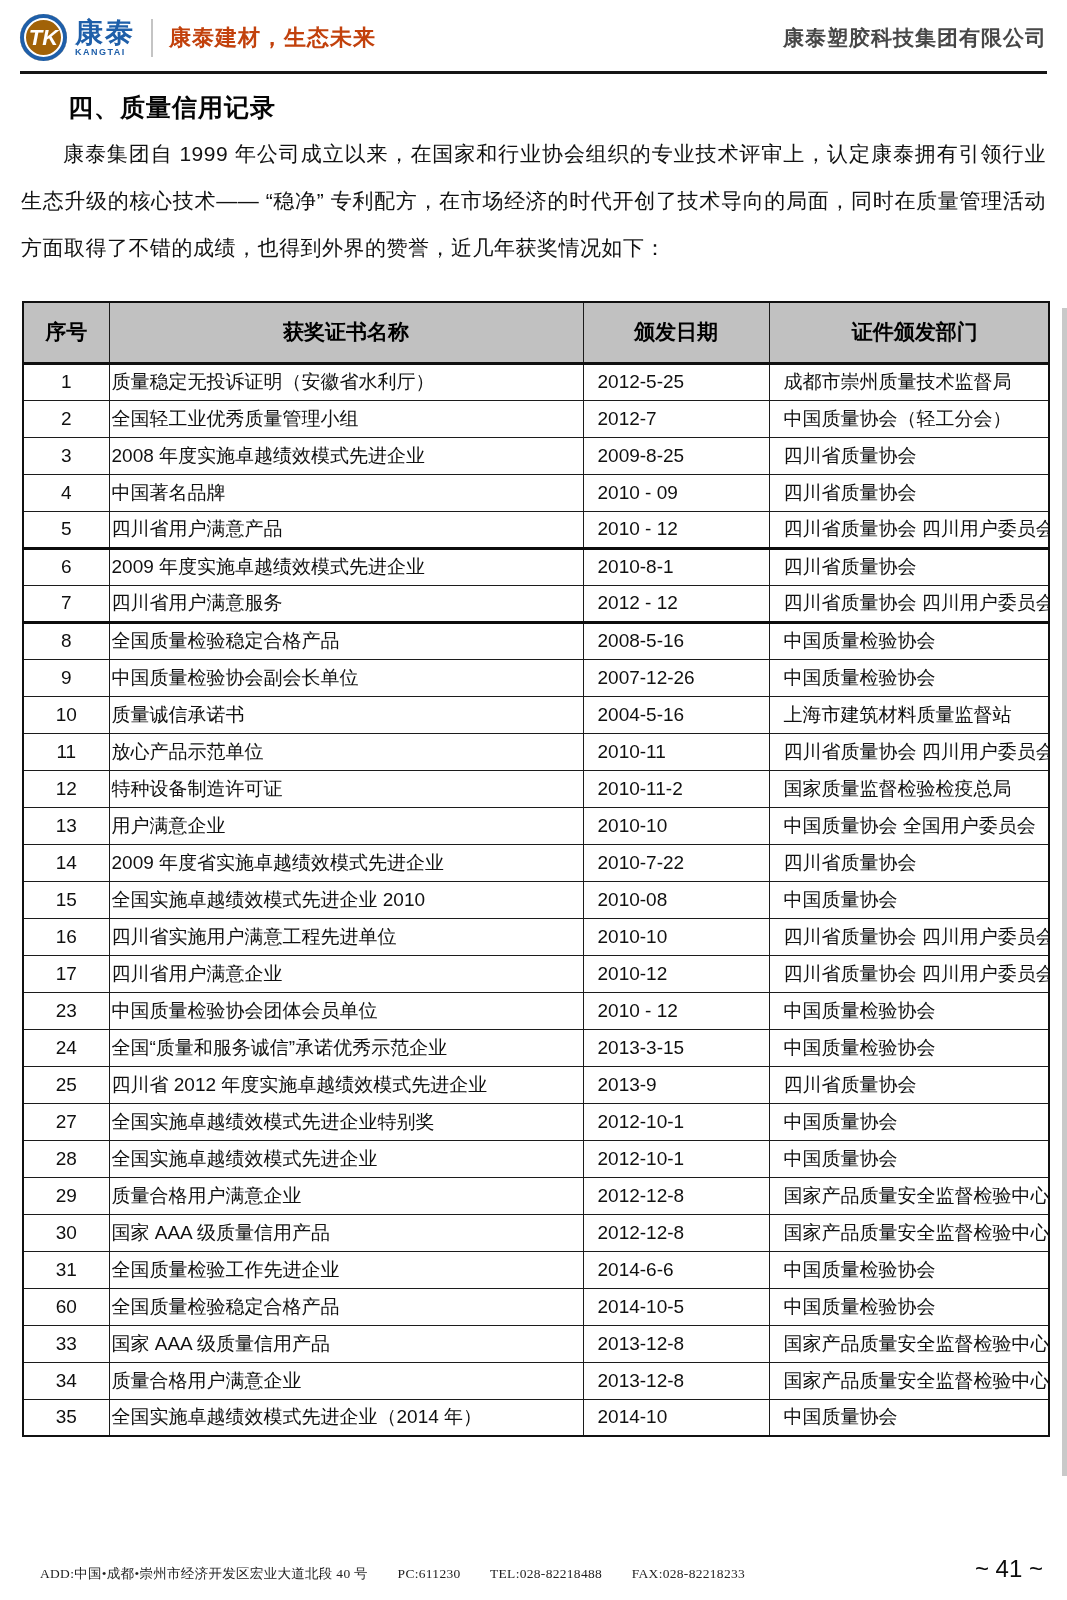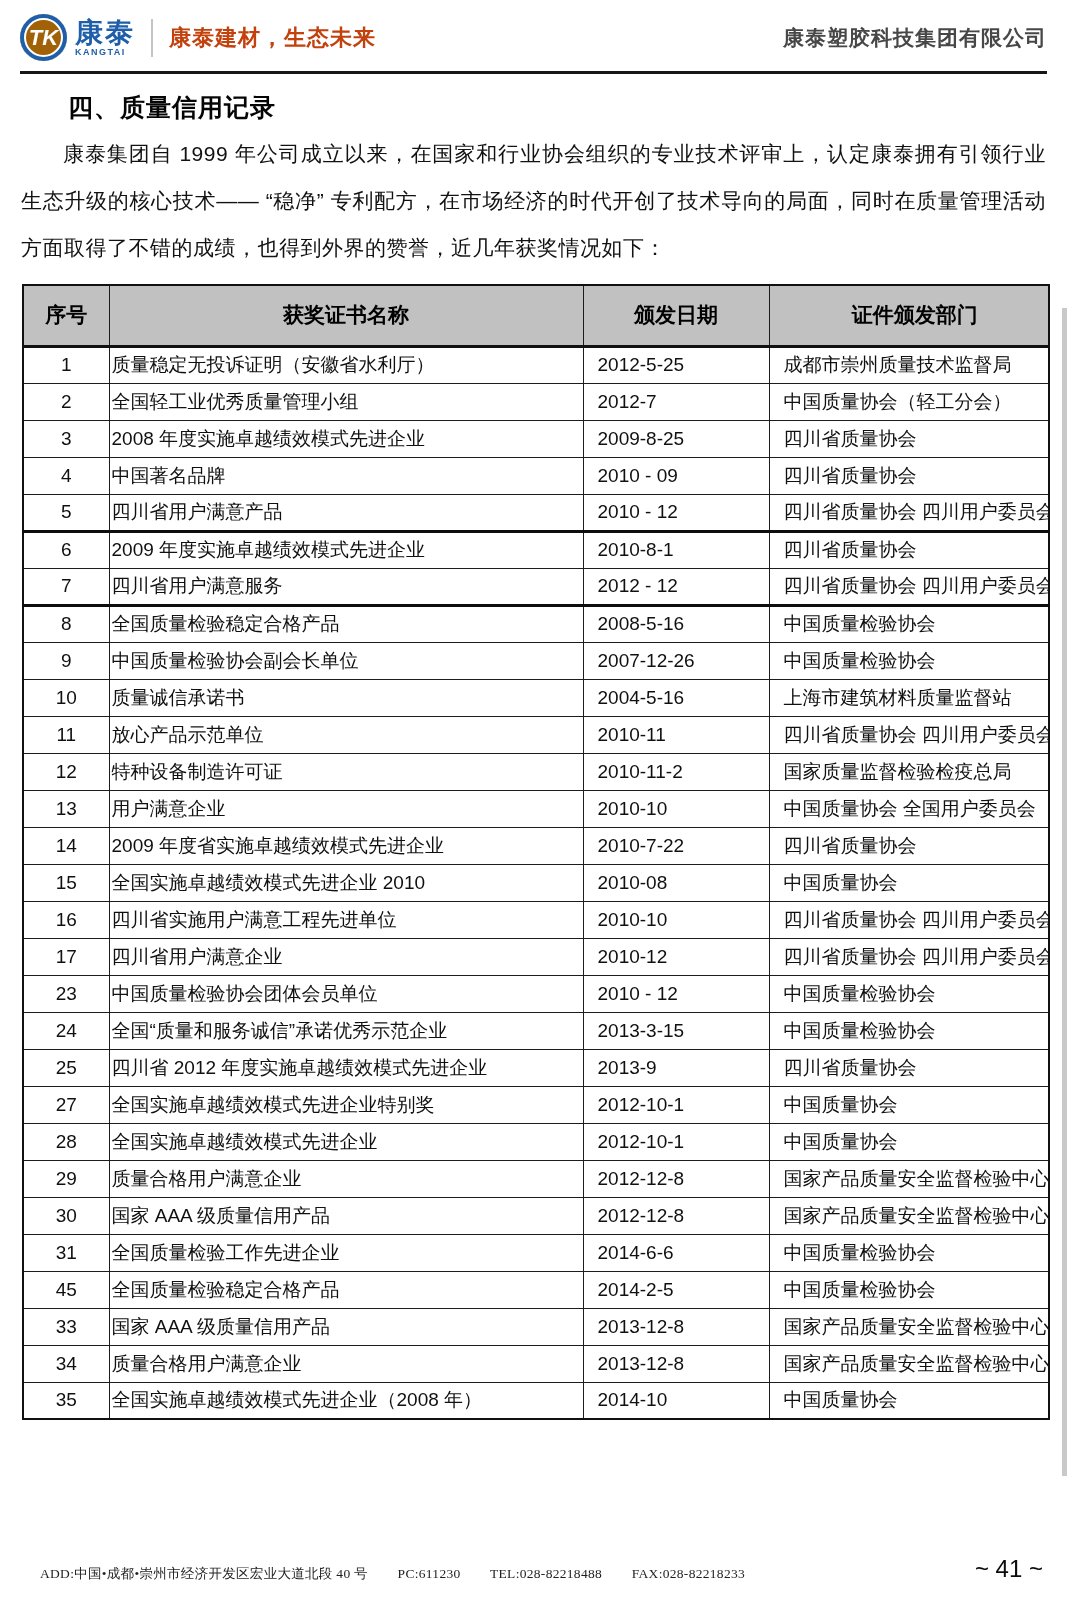--- a/index.html
+++ b/index.html
@@ -22,21 +22,21 @@
   .slogan { color:#c2410c; font-weight:bold; font-size:22px; letter-spacing:1px; }
   .company-name { margin-left:auto; color:#474747; font-weight:bold; font-size:21px; letter-spacing:1px; }
 
   
   .doc-title { margin:17px 0 0 68px; font-size:25px; font-weight:bold; color:#050505; letter-spacing:1px; }
   .intro { margin:6px 21px 0 21px; font-size:21px; line-height:47px; color:#121212;
            text-align:justify; text-indent:2em; letter-spacing:0.5px; }
 
   
   .awards-table { border-collapse:collapse; table-layout:fixed; width:1026px;
-                  margin:13px 0 0 22px; }
+                  margin:30px 0 0 22px; }
   .awards-table th, .awards-table td { border:1px solid #1c1c1c; overflow:hidden; white-space:nowrap; }
   .awards-table { border:2px solid #111; }
   .awards-table th { background:#c1c1c1; height:61px; font-size:21px; font-weight:bold;
                      color:#000; text-align:center; border-bottom:3px solid #111; }
   .awards-table td { height:37px; font-size:19px; color:#101010; }
   .col-no   { width:86px;  text-align:center; }
   .col-name { width:474px; text-align:left; padding-left:2px; }
   .col-date { width:186px; text-align:left; padding-left:14px; }
   .col-dept { width:280px; text-align:left; padding-left:14px; }
   tr.section-break td { border-bottom:3px solid #0d0d0d; }
@@ -226,40 +226,40 @@
           <td class="col-date">2012-12-8</td>
           <td class="col-dept">国家产品质量安全监督检验中心</td>
         </tr>
         <tr>
           <td class="col-no">31</td>
           <td class="col-name">全国质量检验工作先进企业</td>
           <td class="col-date">2014-6-6</td>
           <td class="col-dept">中国质量检验协会</td>
         </tr>
         <tr>
-          <td class="col-no">45</td>
+          <td class="col-no">60</td>
           <td class="col-name">全国质量检验稳定合格产品</td>
-          <td class="col-date">2014-2-5</td>
+          <td class="col-date">2014-10-5</td>
           <td class="col-dept">中国质量检验协会</td>
         </tr>
         <tr>
           <td class="col-no">33</td>
           <td class="col-name">国家 AAA 级质量信用产品</td>
           <td class="col-date">2013-12-8</td>
           <td class="col-dept">国家产品质量安全监督检验中心</td>
         </tr>
         <tr>
           <td class="col-no">34</td>
           <td class="col-name">质量合格用户满意企业</td>
           <td class="col-date">2013-12-8</td>
           <td class="col-dept">国家产品质量安全监督检验中心</td>
         </tr>
         <tr>
           <td class="col-no">35</td>
-          <td class="col-name">全国实施卓越绩效模式先进企业（2008 年）</td>
+          <td class="col-name">全国实施卓越绩效模式先进企业（2014 年）</td>
           <td class="col-date">2014-10</td>
           <td class="col-dept">中国质量协会</td>
         </tr>
       </tbody>
   </table>
 
   <div class="page-edge-shadow"></div>
 
   <div class="footer">
     <div class="footer-address">

